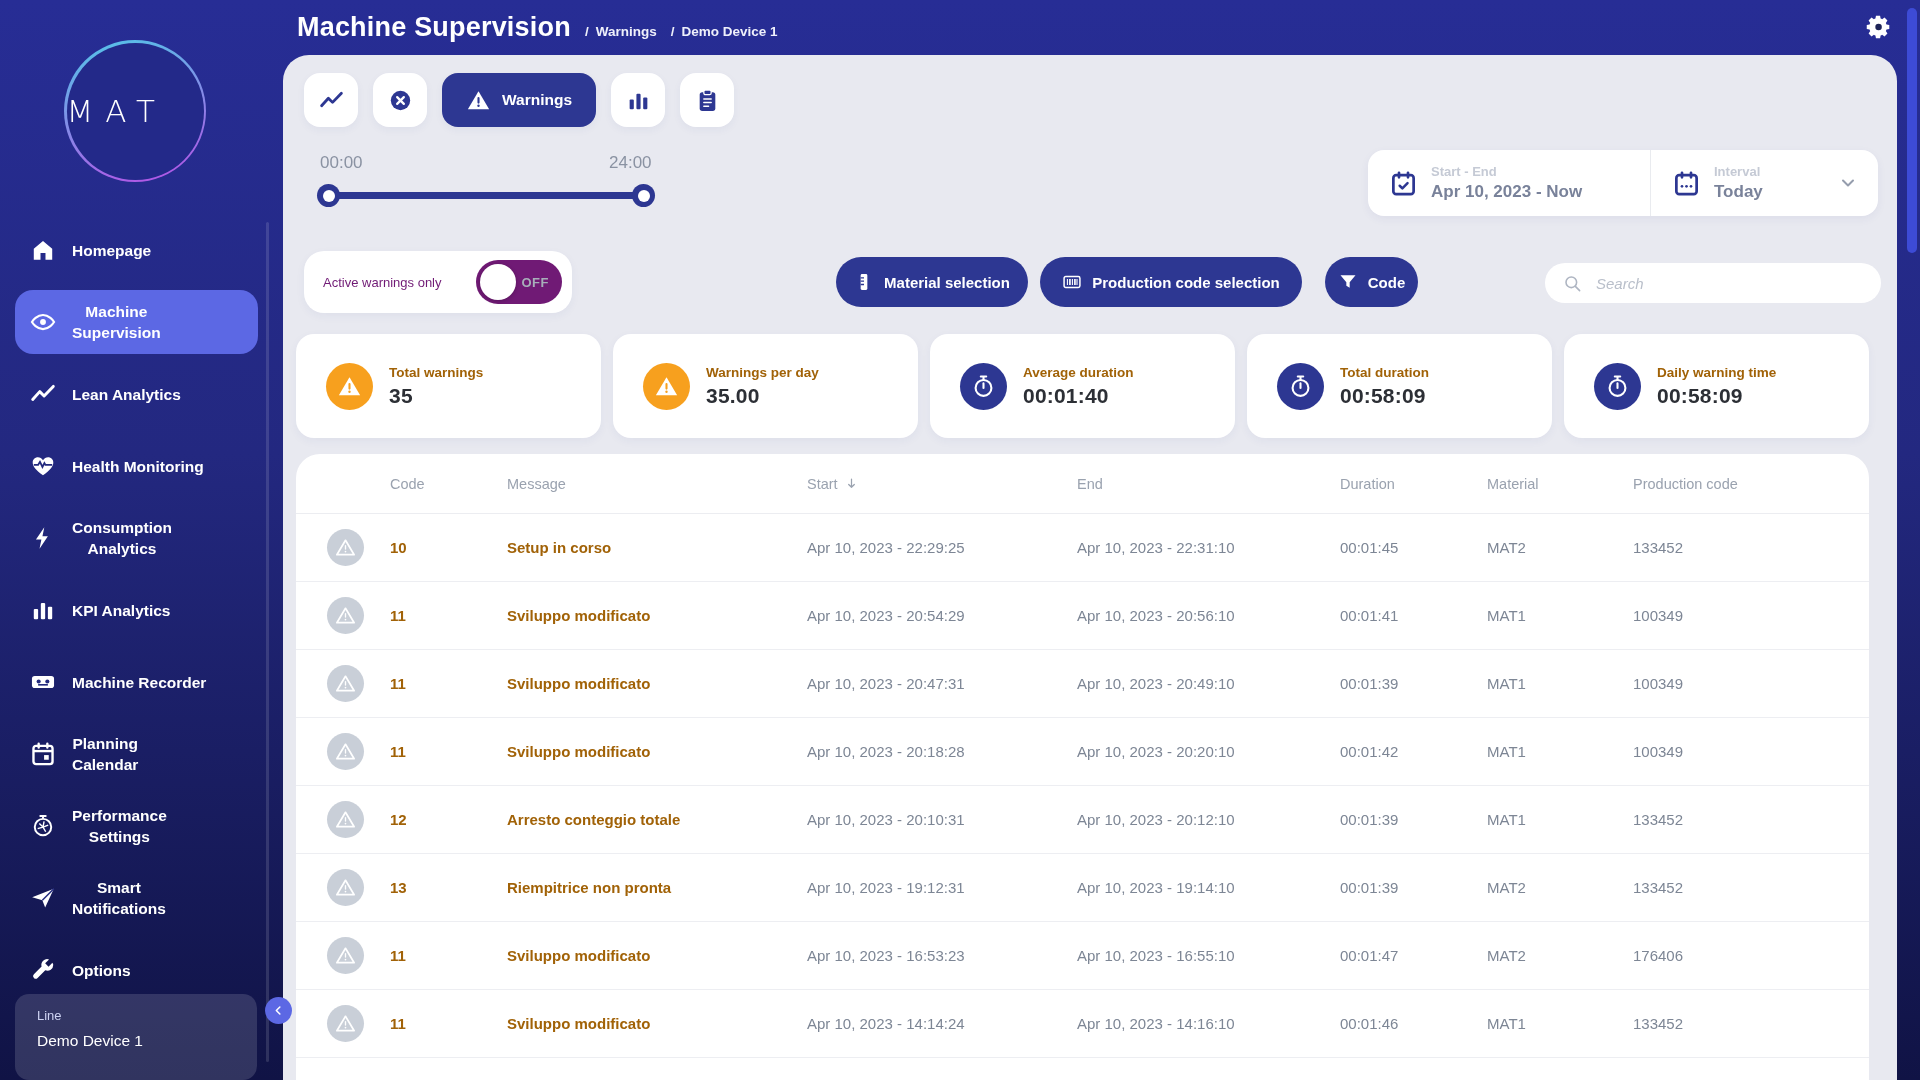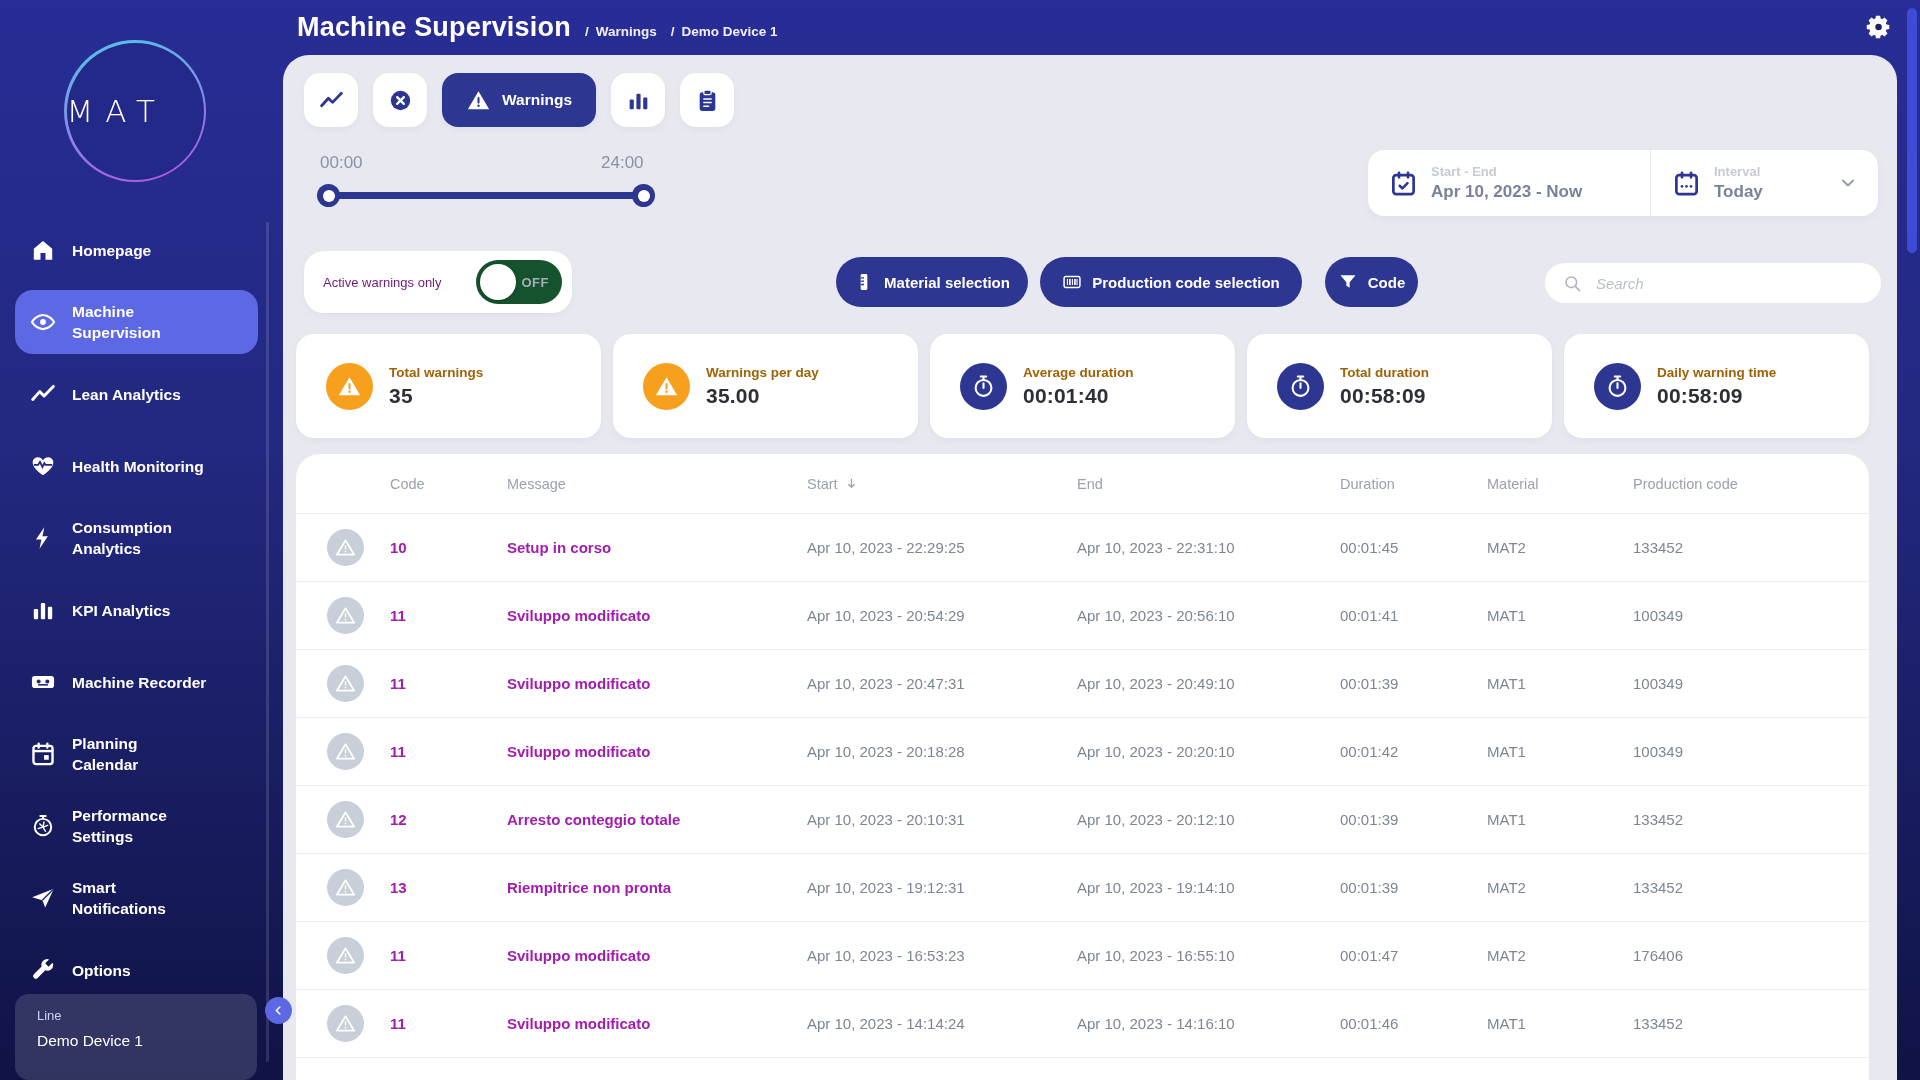--- a/index.html
+++ b/index.html
@@ -21,21 +21,21 @@
   
   .sidebar{position:absolute;left:0;top:0;width:283px;height:1080px;color:#fff;}
   .logo{position:absolute;left:64px;top:40px;width:142px;height:142px;border-radius:50%;
         background:linear-gradient(165deg,#51C7E8 0%,#B84FE6 100%);padding:2.5px;}
   .logo-inner{width:100%;height:100%;border-radius:50%;background:#232989;display:flex;align-items:center;justify-content:flex-start;}
   .logo-text{font-family:"DejaVu Sans",sans-serif;font-weight:200;font-size:31px;letter-spacing:12px;margin-right:-12px;color:#fff;}
   .nav{position:absolute;left:0;top:214px;width:283px;}
   .nav-item{position:relative;height:72px;display:flex;align-items:center;padding-left:30px;cursor:pointer;z-index:0;}
   .nav-item.active::before{content:'';position:absolute;top:4px;bottom:4px;left:15px;right:25px;background:#5C68E4;border-radius:18px;z-index:-1;}
   .nav-icon{width:26px;height:26px;color:#fff;--cut:#232a7e;flex:0 0 26px;}
-  .nav-label{margin-left:16px;font-size:15.5px;font-weight:700;line-height:21px;white-space:pre-line;}
+  .nav-label{margin-left:16px;font-size:15.5px;font-weight:700;line-height:21px;white-space:pre-line;text-align:center;}
   .side-track{position:absolute;left:266px;top:222px;width:3px;height:840px;background:rgba(255,255,255,.13);border-radius:2px;}
   .device-card{position:absolute;left:15px;top:994px;width:242px;height:86px;border-radius:14px;
                background:rgba(255,255,255,.14);padding:14px 0 0 22px;cursor:pointer;}
   .device-label{font-size:13px;color:#CDD2F2;}
   .device-name{font-size:15.5px;color:#fff;margin-top:9px;}
   .collapse-btn{position:absolute;left:265px;top:997px;width:27px;height:27px;border-radius:50%;
                 background:#5C68E4;border:none;padding:0;display:flex;align-items:center;justify-content:center;cursor:pointer;z-index:5;}
   .collapse-btn .icon{width:13px;height:13px;}
 
   
@@ -48,21 +48,21 @@
   .tab{height:54px;min-width:54px;border-radius:16px;background:#fff;border:none;display:flex;align-items:center;justify-content:center;
        gap:11px;color:#2D3792;cursor:pointer;box-shadow:0 3px 8px rgba(45,55,140,.05);padding:0;}
   .tab .icon{width:25px;height:25px;}
   .tab .label{display:none;}
   .tab.active{background:#2D3792;color:#fff;padding:0 24px;}
   .tab.active .label{display:inline;font-size:15.5px;font-weight:700;}
 
   
   .slider-label{position:absolute;font-size:17px;color:#8A92A2;top:98px;}
   .slider-label.start{left:37px;}
-  .slider-label.end{left:318px;}
+  .slider-label.end{left:326px;}
   .slider-track{position:absolute;left:45px;top:137px;width:316px;height:7px;border-radius:4px;background:#2D3792;}
   .slider-handle{position:absolute;top:-8px;width:23px;height:23px;border-radius:50%;background:#2D3792;cursor:pointer;}
   .slider-handle::after{content:'';position:absolute;inset:5.5px;border-radius:50%;background:#fff;}
   .slider-handle.h-start{left:-11px;}
   .slider-handle.h-end{right:-11px;}
 
   
   .date-card{position:absolute;left:1085px;top:95px;width:510px;height:66px;background:#fff;border-radius:16px;
              display:flex;box-shadow:0 3px 10px rgba(45,55,140,.06);font-weight:bold;}
   .date-sec{display:flex;align-items:center;padding-left:22px;cursor:pointer;}
@@ -71,21 +71,21 @@
   .date-sec .icon{width:27px;height:27px;color:#2D3792;flex:0 0 27px;}
   .date-texts{margin-left:14px;}
   .date-label{font-size:13px;color:#C5CAD5;}
   .date-value{font-size:17px;color:#79829A;margin-top:3px;}
   .date-sec .chevron{position:absolute;right:20px;top:23px;width:20px;height:20px;color:#959DAD;}
 
   
   .toggle-card{position:absolute;left:21px;top:196px;width:268px;height:62px;background:#fff;border-radius:20px;
                display:flex;align-items:center;padding:0 10px 0 19px;box-shadow:0 3px 10px rgba(45,55,140,.05);}
   .toggle-label{font-size:13px;color:#701a75;flex:1;}
-  .toggle{position:relative;width:86px;height:44px;border-radius:22px;background:#14532d;cursor:pointer;flex:0 0 86px;text-align:right;}
+  .toggle{position:relative;width:86px;height:44px;border-radius:22px;background:#701a75;cursor:pointer;flex:0 0 86px;text-align:right;}
   .toggle-knob{position:absolute;left:4px;top:4px;width:36px;height:36px;border-radius:50%;background:#fff;box-shadow:0 1px 4px rgba(0,0,0,.22);}
   .toggle-state{position:absolute;right:13px;top:15px;font-size:13px;font-weight:700;color:#A7AEB9;letter-spacing:.5px;}
 
   .pill-btn{position:absolute;top:202px;height:50px;border:none;border-radius:25px;background:#2D3792;color:#fff;
             display:flex;align-items:center;justify-content:center;gap:10px;font-family:inherit;
             font-size:15px;font-weight:700;cursor:pointer;}
   .pill-btn .icon{width:20px;height:20px;}
   .btn-material{left:553px;width:192px;}
   .btn-production{left:757px;width:262px;}
   .btn-code{left:1042px;width:93px;}
@@ -111,21 +111,21 @@
   .table-card{position:absolute;left:13px;top:399px;width:1573px;height:626px;background:#fff;
               border-radius:24px 24px 0 0;overflow:hidden;}
   .t-grid{display:grid;grid-template-columns:63px 117px 300px 270px 263px 147px 146px 1fr;
           align-items:center;padding:0 24px 0 31px;}
   .t-head{height:60px;font-size:14.5px;color:#9AA2AF;border-bottom:1px solid #ECEDF1;}
   .t-head .col{display:flex;align-items:center;gap:6px;}
   .sort-icon{width:15px;height:15px;color:#9AA2AF;}
   .t-row{height:68px;border-bottom:1px solid #EDEEF2;cursor:default;}
   .row-icon-circle{width:37px;height:37px;border-radius:50%;background:#C9CFD8;display:flex;align-items:center;justify-content:center;}
   .row-icon-circle .icon{width:23px;height:23px;}
-  .cell-bold{font-size:15px;font-weight:700;color:#a21caf;}
+  .cell-bold{font-size:15px;font-weight:700;color:#a16207;}
   .cell-dim{font-size:15px;color:#7D8695;}
 </style>
 </head>
 <body>
 
 <div class="app">
 
   <header class="topbar">
     <div class="title-wrap">
       <h1 class="page-title">Machine Supervision</h1>

